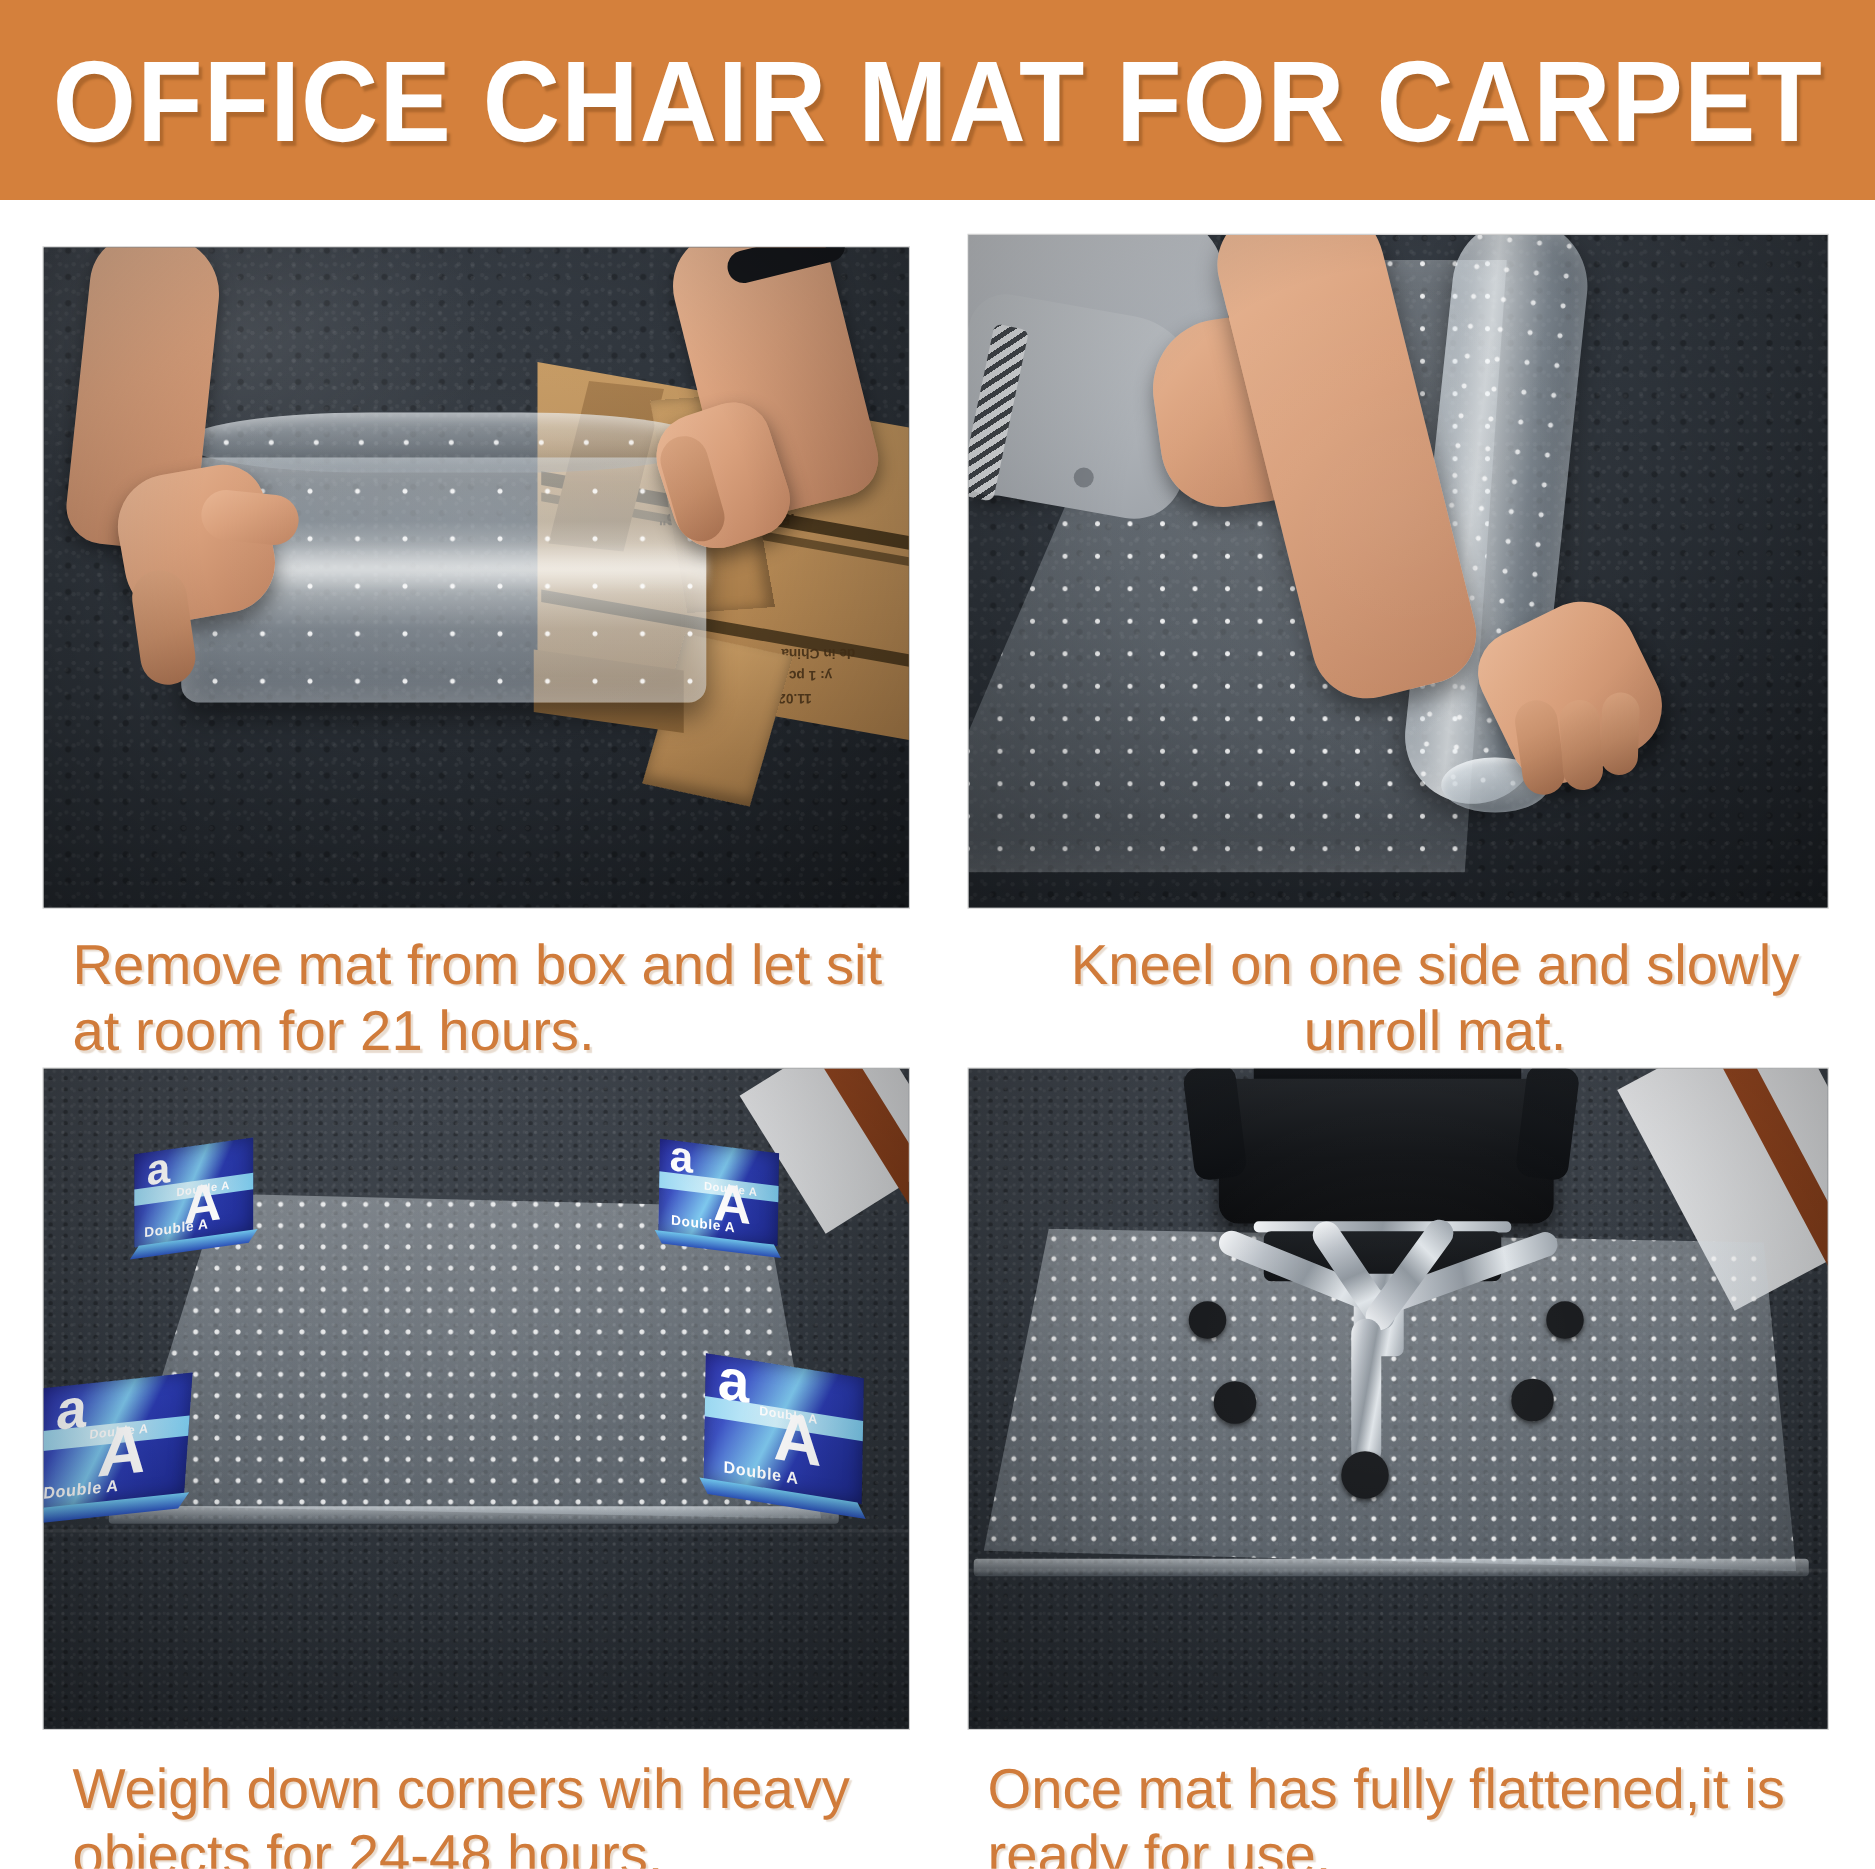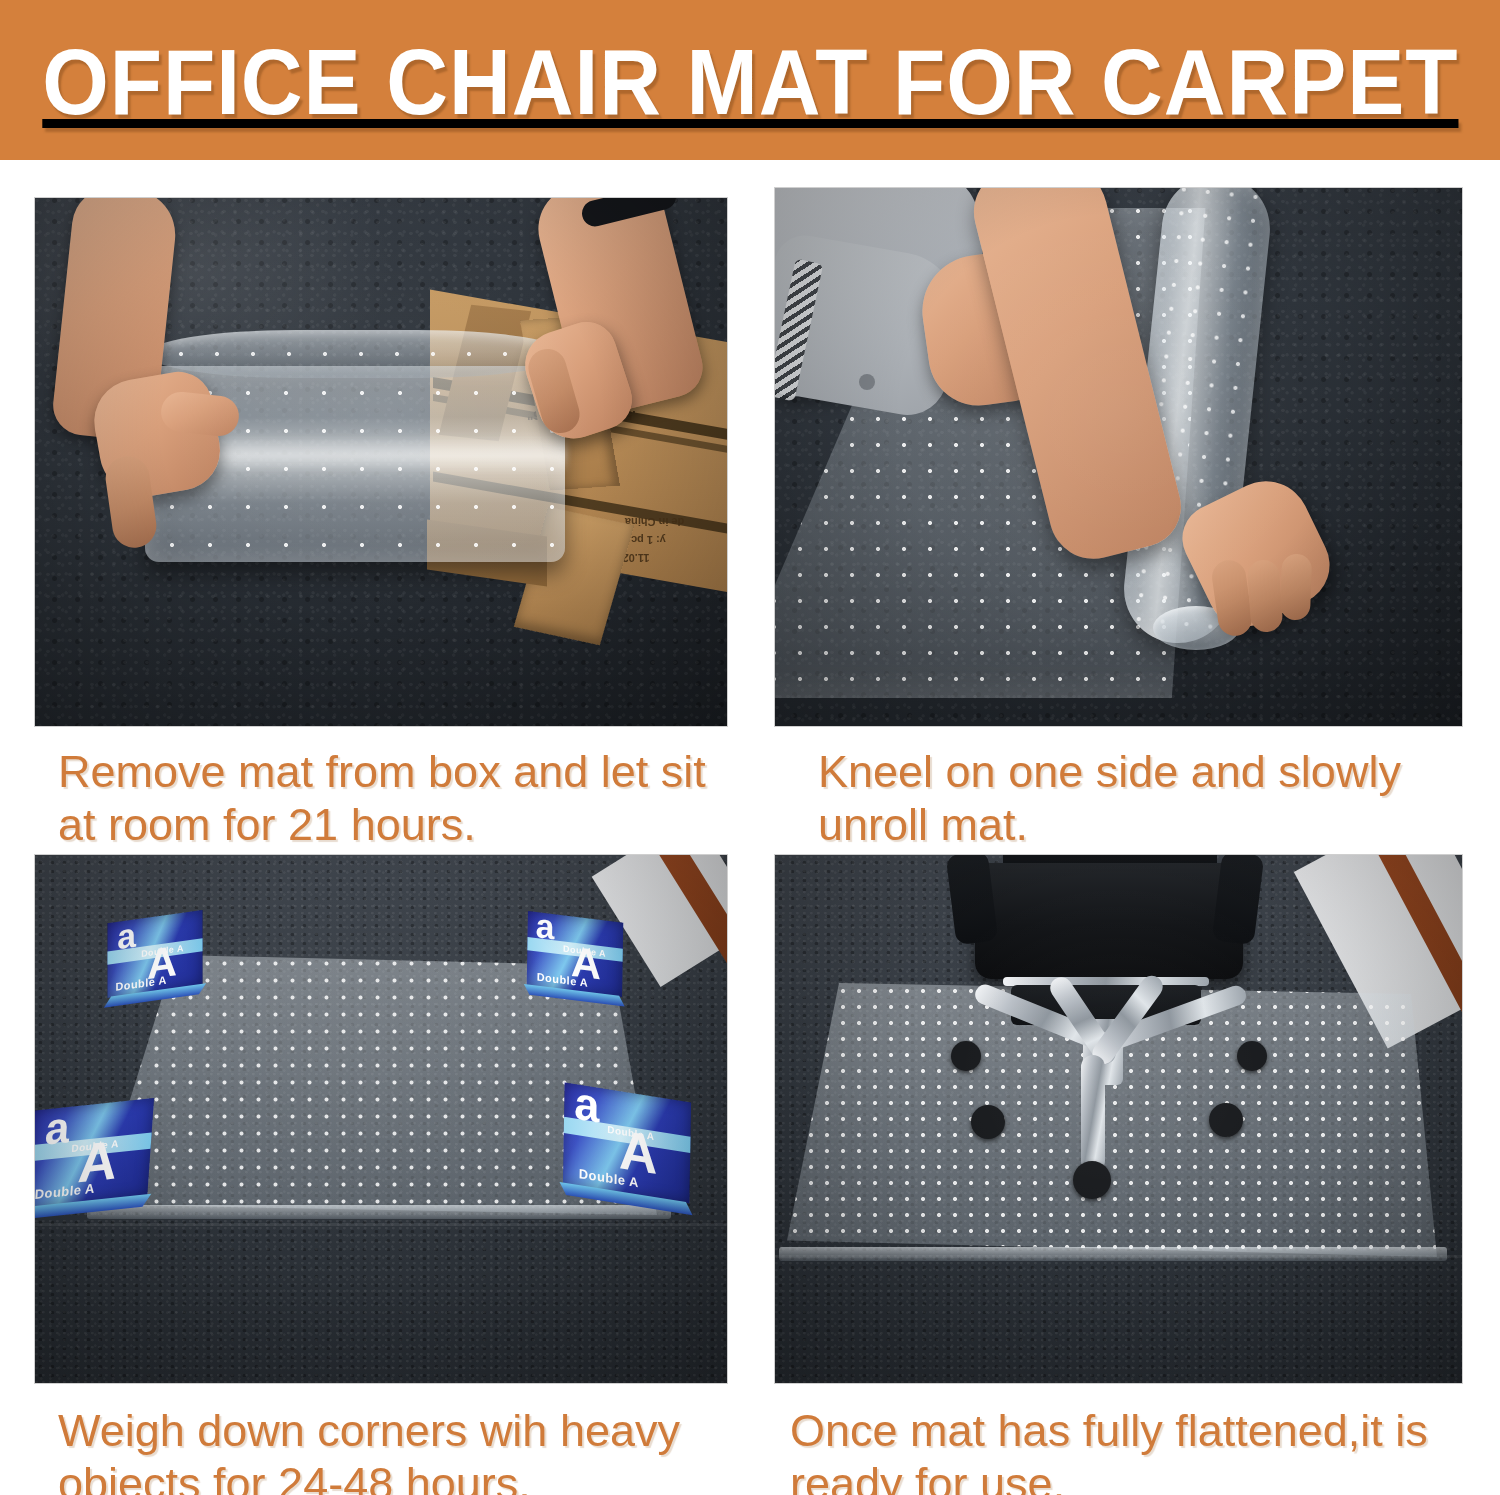--- a/index.html
+++ b/index.html
@@ -8,21 +8,21 @@
     background:#ffffff;
     font-family:"Liberation Sans", sans-serif;
     overflow:hidden;
     position:relative;
   }
 
   
   .header-bar{
     position:absolute;left:0;top:0;width:1500px;height:160px;
     background:#d4803c;
-    display:flex;align-items:center;justify-content:center;text-decoration:underline;
+    display:flex;align-items:center;justify-content:center;
   }
   .header-title{
     font-family:"Liberation Sans Narrow","Liberation Sans",sans-serif;
     font-weight:bold;
     font-size:92px;
     line-height:1;
     color:#ffffff;
     letter-spacing:1px;
     transform:scaleX(0.93);
     transform-origin:center center;
@@ -47,21 +47,21 @@
     position:absolute;
     color:#d07b3a;
     font-family:"Liberation Sans Narrow","Liberation Sans",sans-serif;
     font-weight:normal;
     font-size:45px;
     line-height:1.18;
     letter-spacing:0px;
     text-shadow:2px 2px 1px rgba(150,95,40,0.22);
   }
   .c1{left:58px;  top:745px;  width:690px;}
-  .c2{left:818px; top:745px;  width:660px;}
+  .c2{left:818px; top:745px;  width:660px;text-align:center;}
   .c3{left:58px;  top:1404px; width:690px;}
   .c4{left:790px; top:1404px; width:700px;}
 
   
   .carpet{
     position:absolute;inset:0;
     background:
       radial-gradient(circle at 18% 22%, rgba(255,255,255,0.055) 0 1.5px, transparent 2px),
       radial-gradient(circle at 63% 47%, rgba(255,255,255,0.045) 0 1.4px, transparent 2px),
       radial-gradient(circle at 39% 78%, rgba(255,255,255,0.05) 0 1.3px, transparent 2px),

